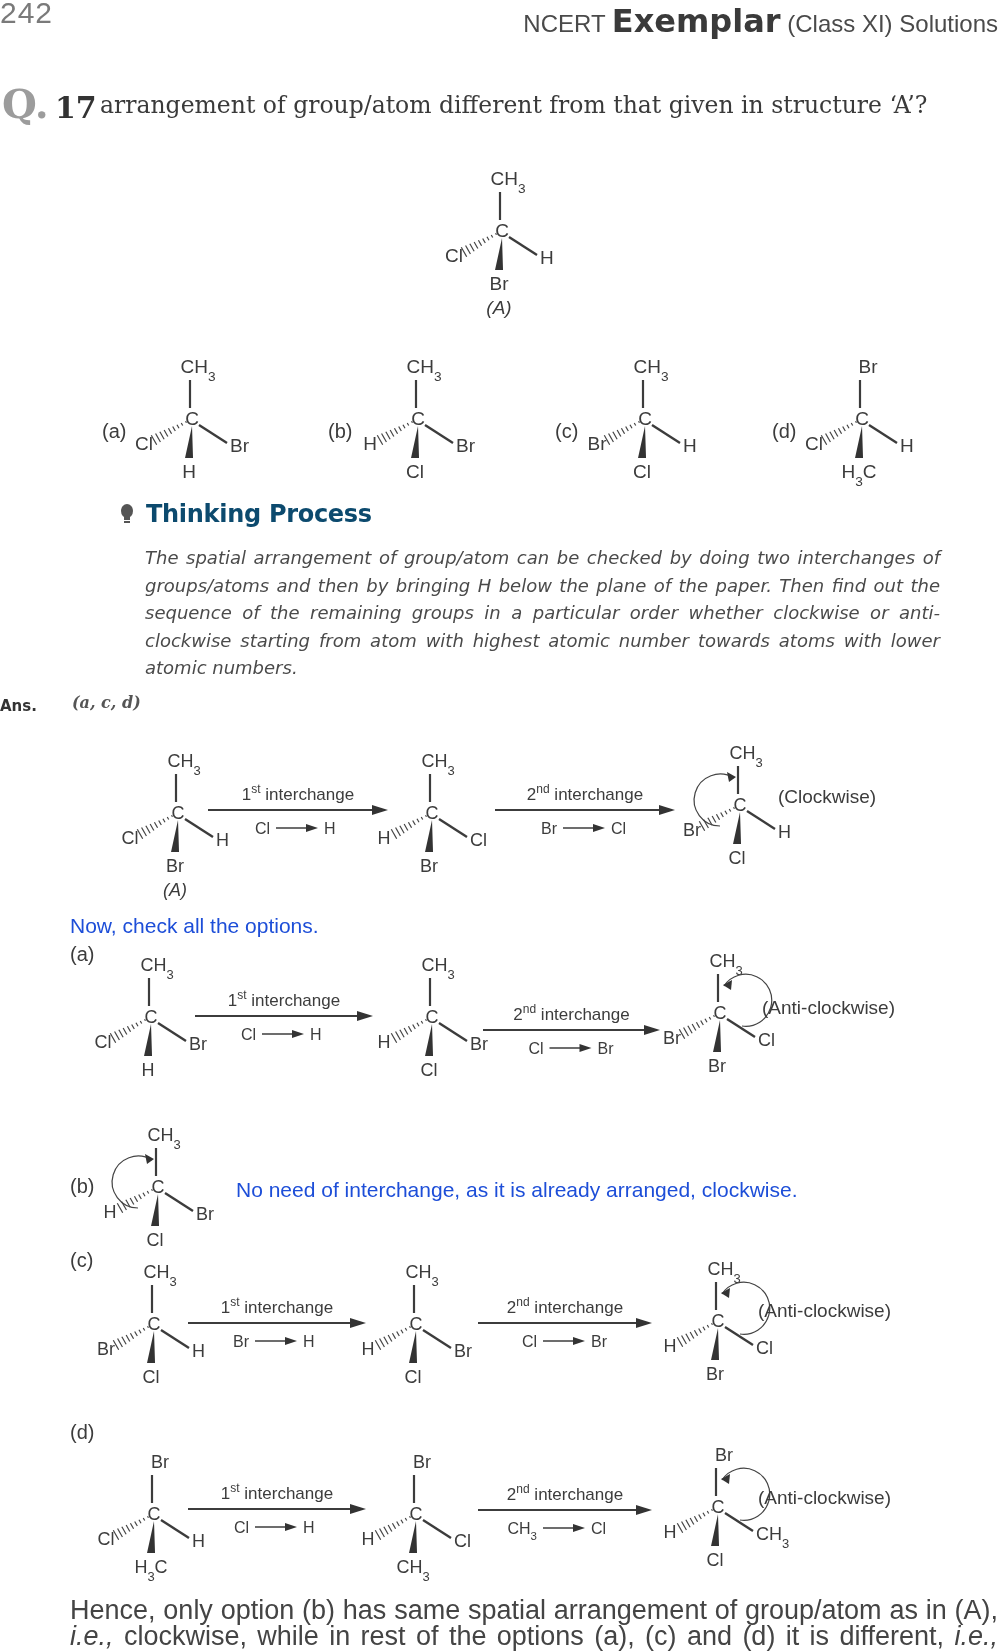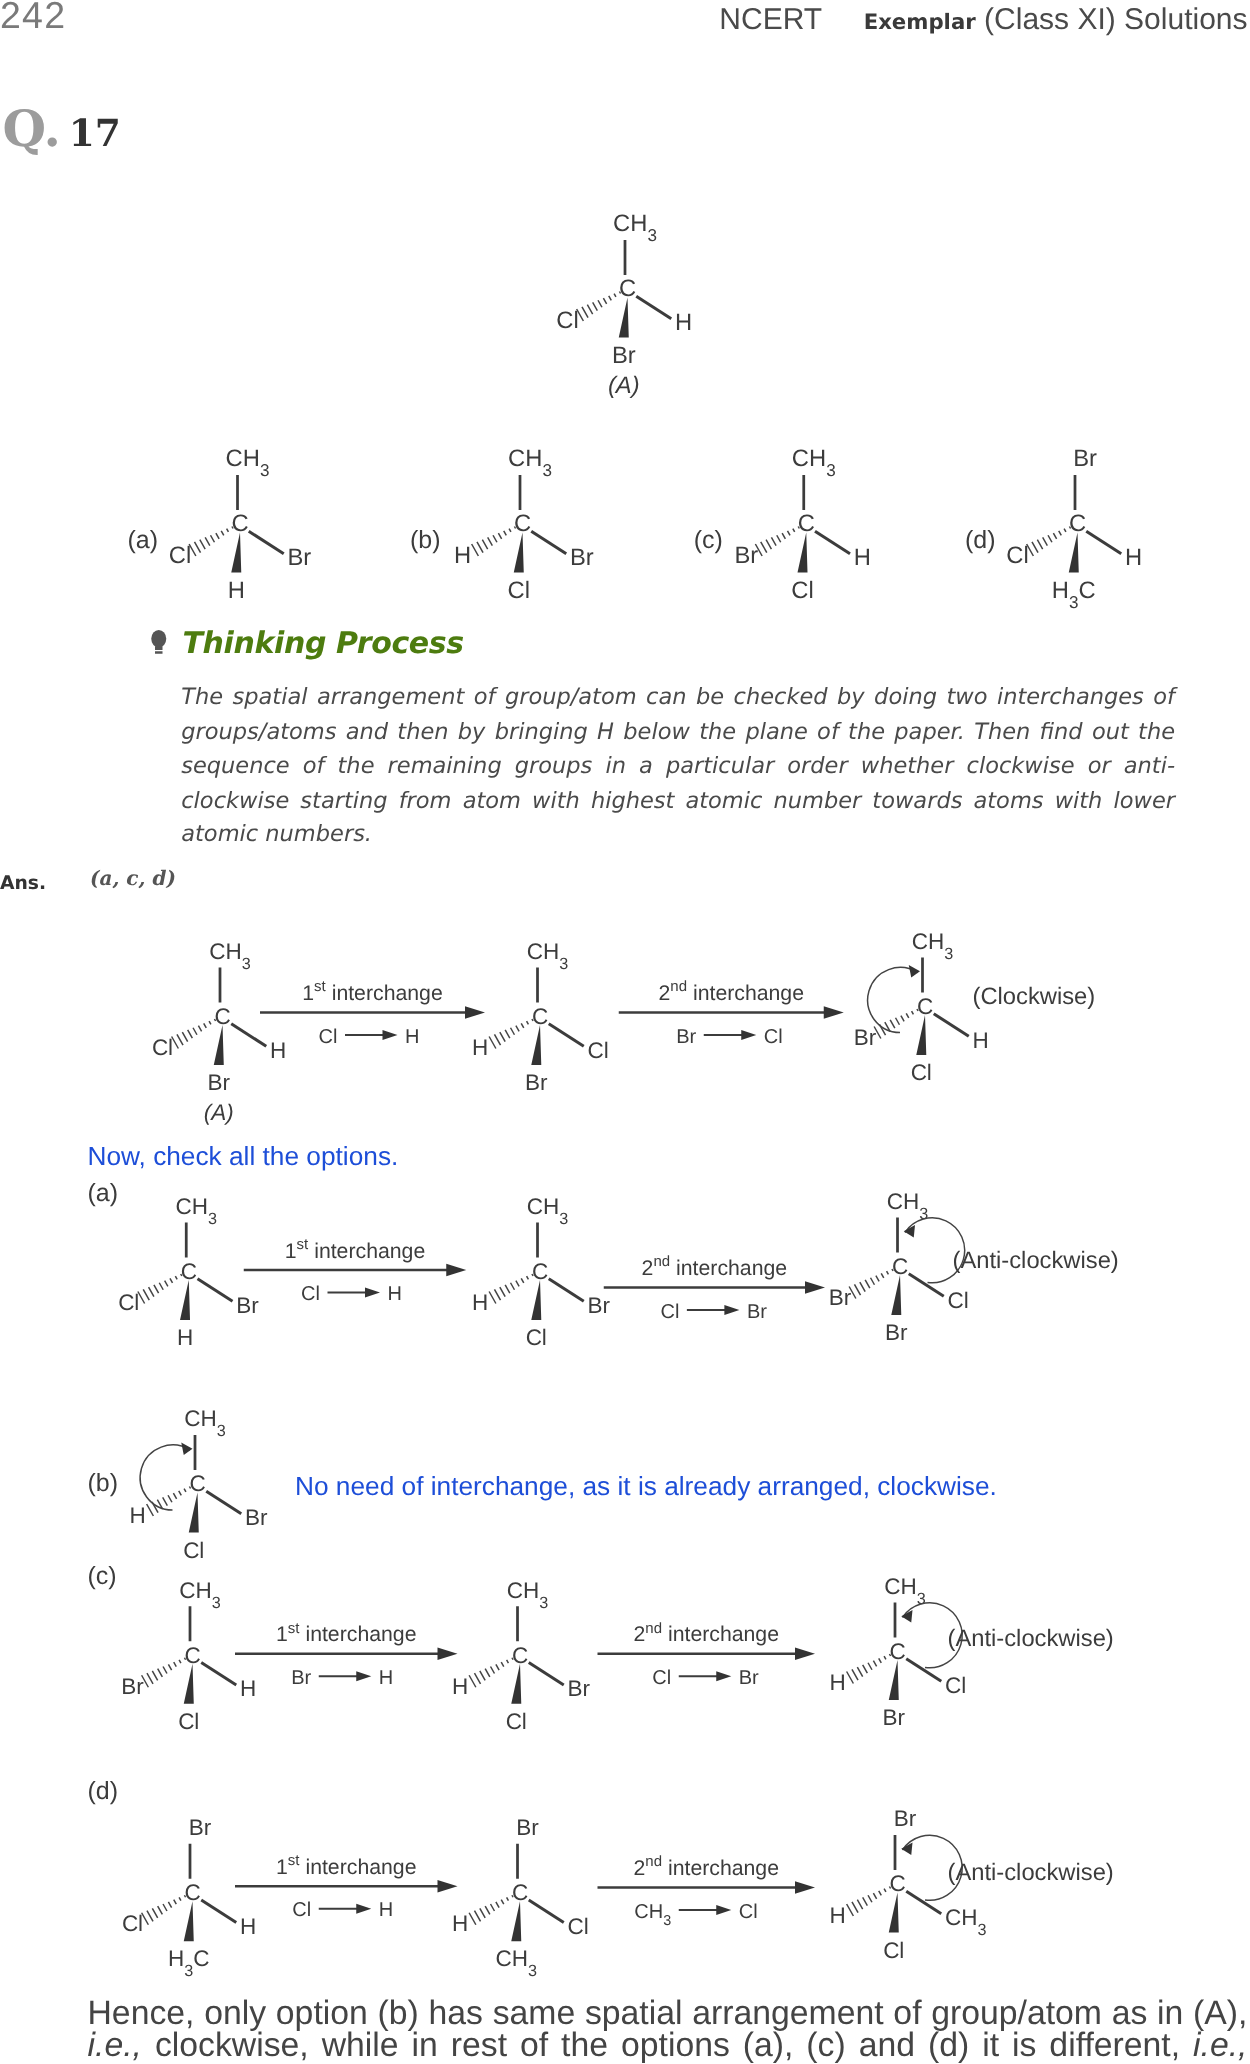--- a/index.html
+++ b/index.html
@@ -1,43 +1,44 @@
 <!DOCTYPE html>
 <html><head>
 <meta charset="utf-8">
 <style>
   html, body { margin:0; padding:0; background:#ffffff; }
   body { width:1000px; height:1651px; position:relative; overflow:hidden; color:#3a3a3a; }
   .abs { position:absolute; }
   .page-num { left:0; top:-4px; font-family:"Liberation Sans", sans-serif; font-size:30px; color:#7a7a7a; font-weight:300; letter-spacing:1px; }
   .running-head { right:2px; top:2px; font-family:"Liberation Sans", sans-serif; font-size:24px; color:#4a4a4a; }
-  .running-head b { font-family:"DejaVu Sans", sans-serif; font-weight:bold; color:#3a3a3a; font-size:17px;margin-left:27px; }
+  .running-head b { font-family:"DejaVu Sans", sans-serif; font-weight:bold; color:#3a3a3a; font-size:32px; }
   .q-mark { left:2px; top:80px; font-family:"DejaVu Serif", serif; font-size:40px; font-weight:bold; color:#9c9c9c; }
   .q-num { left:55px; top:90px; font-family:"DejaVu Serif", serif; font-size:30px; font-weight:bold; color:#333; }
   .q-text { left:100px; top:88px; width:898px; font-family:"DejaVu Serif", serif; font-size:23.5px; line-height:34px; text-align:justify; text-align-last:left; color:#3a3a3a; }
   .q-line1 { display:block; text-align:justify; text-align-last:justify; }
-  .tp-head { left:120px; top:500px; font-family:"DejaVu Sans", sans-serif; font-size:24px; font-weight:bold; color:#4d7c0f; letter-spacing:-0.3px;font-style:italic; }
+  .tp-head { left:120px; top:500px; font-family:"DejaVu Sans", sans-serif; font-size:24px; font-weight:bold; color:#0c4a6e; letter-spacing:-0.3px; }
   .tp-body { left:145px; top:544px; width:795px; font-family:"DejaVu Sans", sans-serif; font-style:italic; font-size:18px; line-height:27.5px; color:#4a4a4a; text-align:justify; }
   .ans-label { left:0; top:697px; font-family:"DejaVu Sans", sans-serif; font-size:15px; font-weight:bold; color:#333; }
   .ans-value { left:72px; top:693px; font-family:"DejaVu Serif", serif; font-style:italic; font-weight:bold; font-size:16px; color:#555; }
   .plain { font-family:"Liberation Sans", sans-serif; font-size:21px; color:#1d4ed8; }
   .conclusion { left:70px; top:1597px; width:928px; font-family:"Liberation Sans", sans-serif; font-size:27px; line-height:26px; color:#444; text-align:justify; text-align-last:justify; }
   .conclusion i { font-style:italic; }
   svg text { font-family:"Liberation Sans", sans-serif; fill:#3c3c3c; }
   .lightbulb { left:120px; top:504px; }
 </style>
 </head>
 <body>
 
 <div class="abs page-num">242</div>
 <div class="abs running-head"><span>NCERT </span><b>Exemplar</b><span> (Class XI) Solutions</span></div>
 
 <div class="abs q-mark">Q.</div>
 <div class="abs q-num">17</div>
 <div class="abs q-text">
+  <span>arrangement of group/atom different from that given in structure ‘A’?</span>
 </div>
 
 <svg class="abs" id="q-structures" style="left:0;top:160px" width="1000" height="330">
     <g>
       <text x="502" y="77" font-size="19" text-anchor="middle">C</text>
       <line x1="500" y1="60" x2="500" y2="32" stroke="#3c3c3c" stroke-width="2.2"></line>
       <text x="508" y="25" font-size="19" text-anchor="middle"><tspan>CH</tspan><tspan baseline-shift="sub" font-size="13.68">3</tspan></text>
       <line x1="495.55" y1="73.2" x2="496.45" y2="74.8" stroke="#444" stroke-width="1.2"></line>
       <line x1="491.26875" y1="74.95" x2="492.73125" y2="77.55" stroke="#444" stroke-width="1.2"></line>
       <line x1="486.9875" y1="76.7" x2="489.0125" y2="80.3" stroke="#444" stroke-width="1.2"></line>

